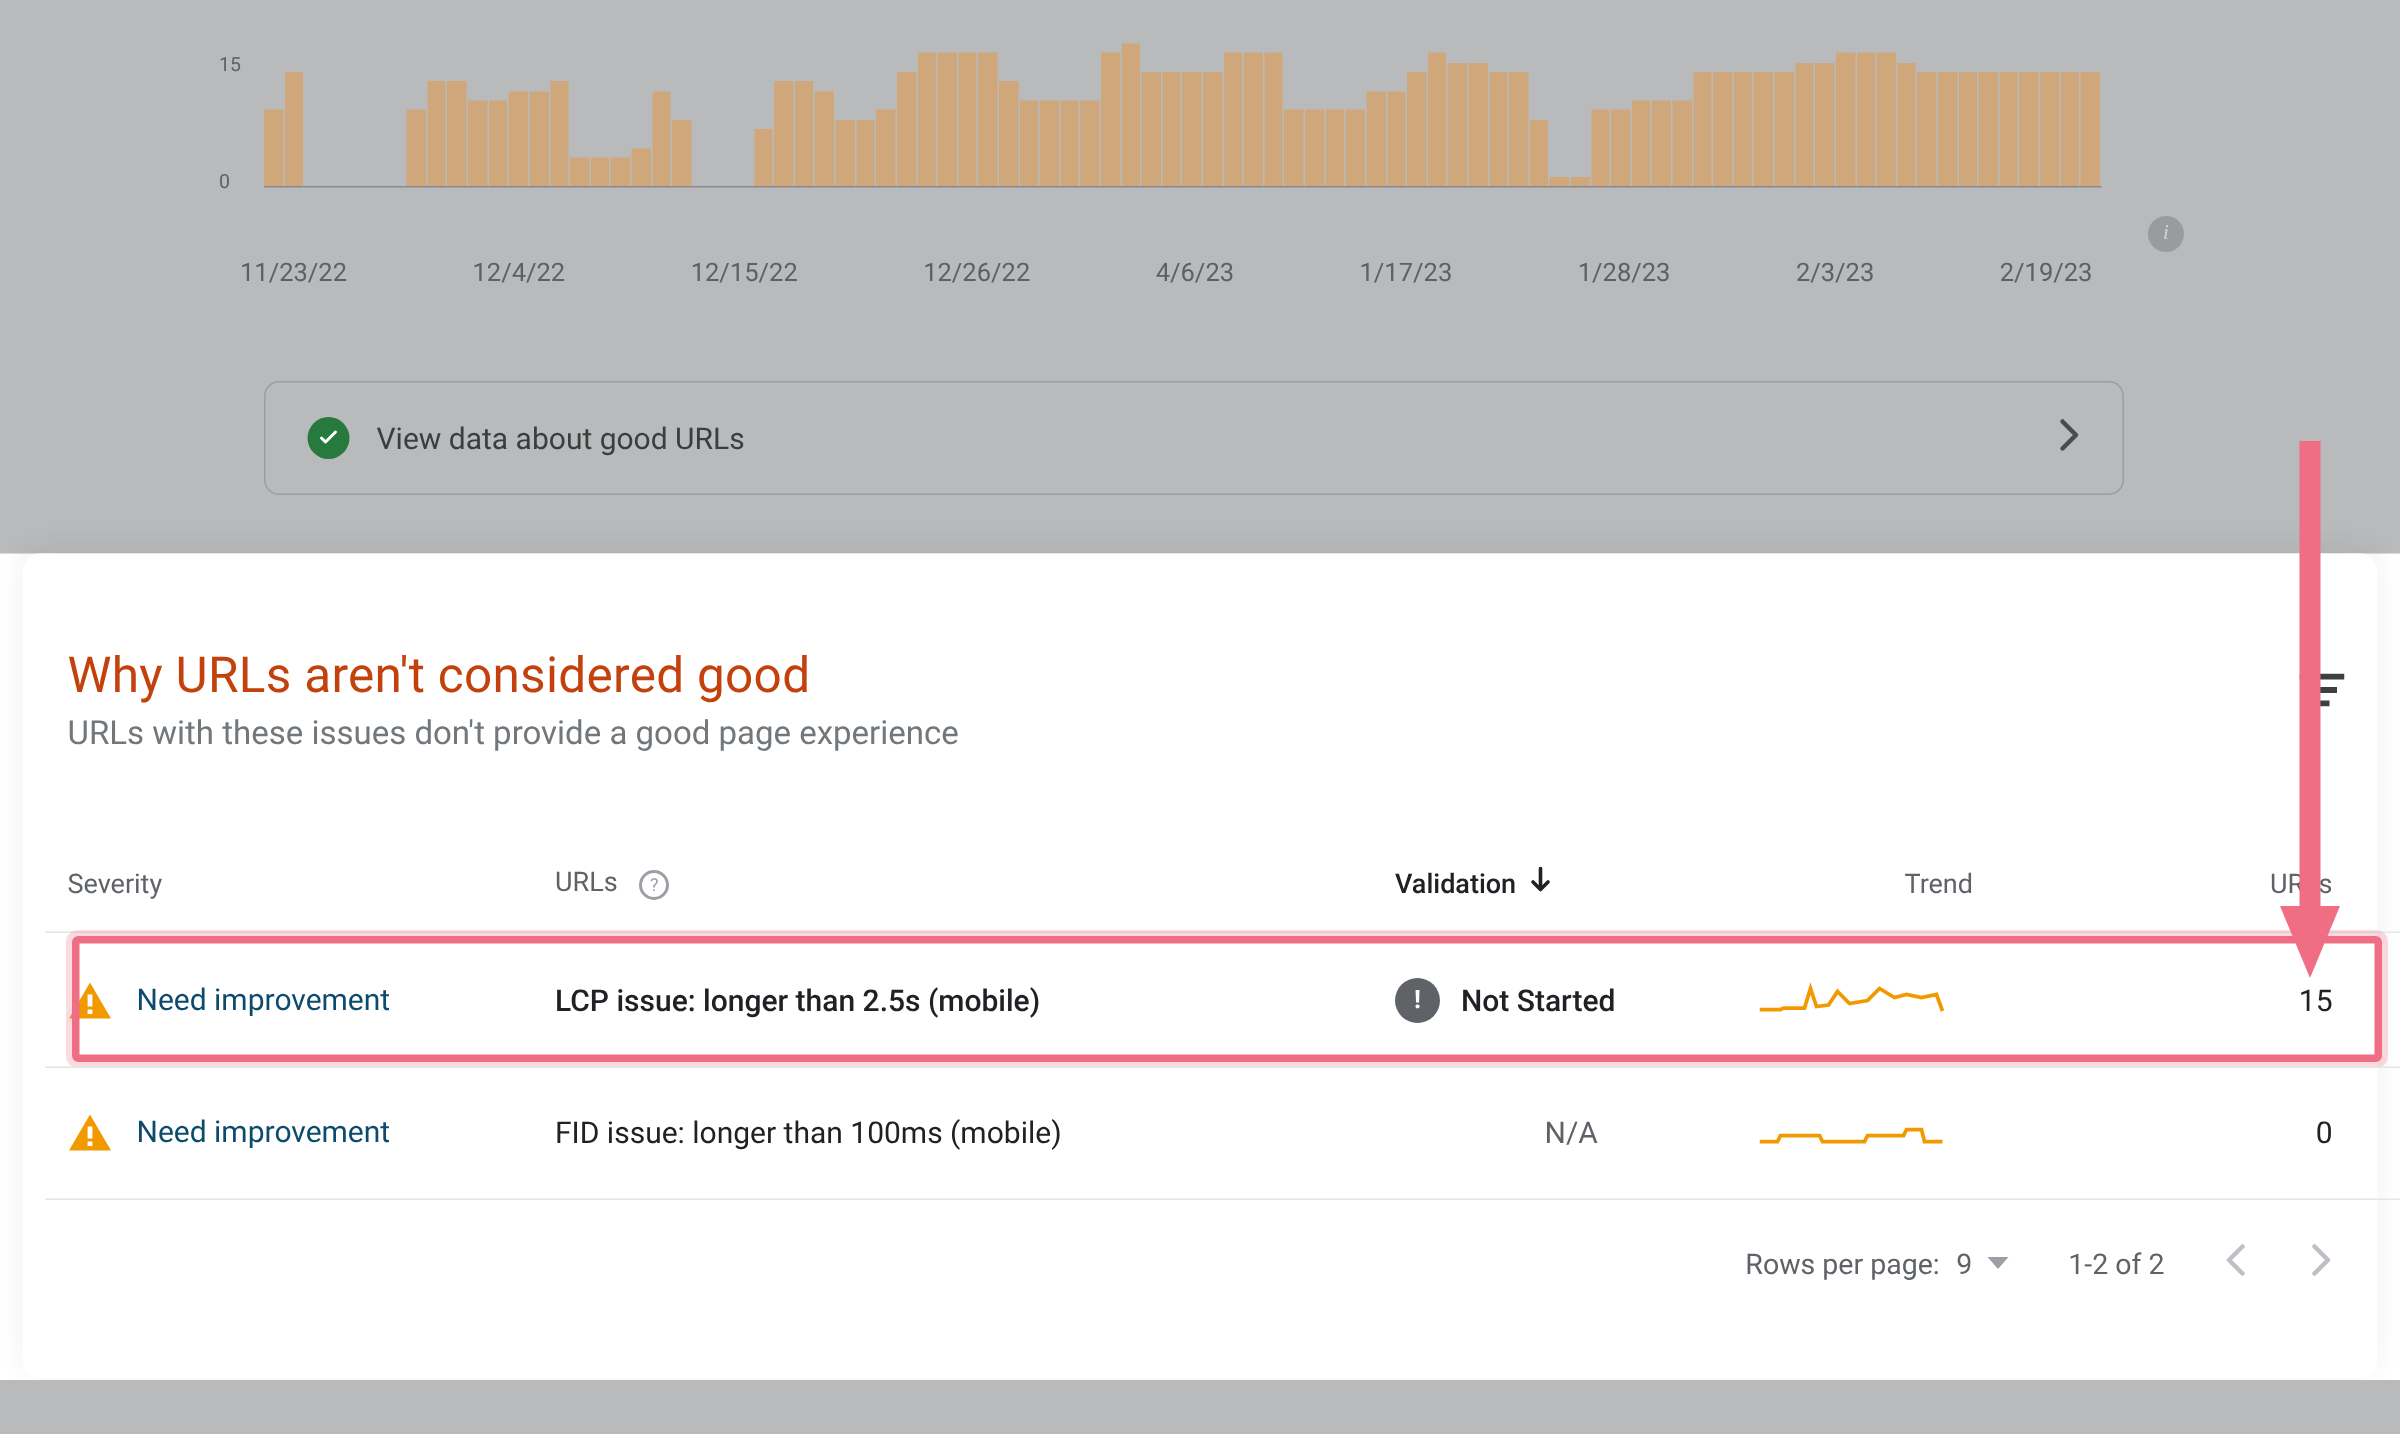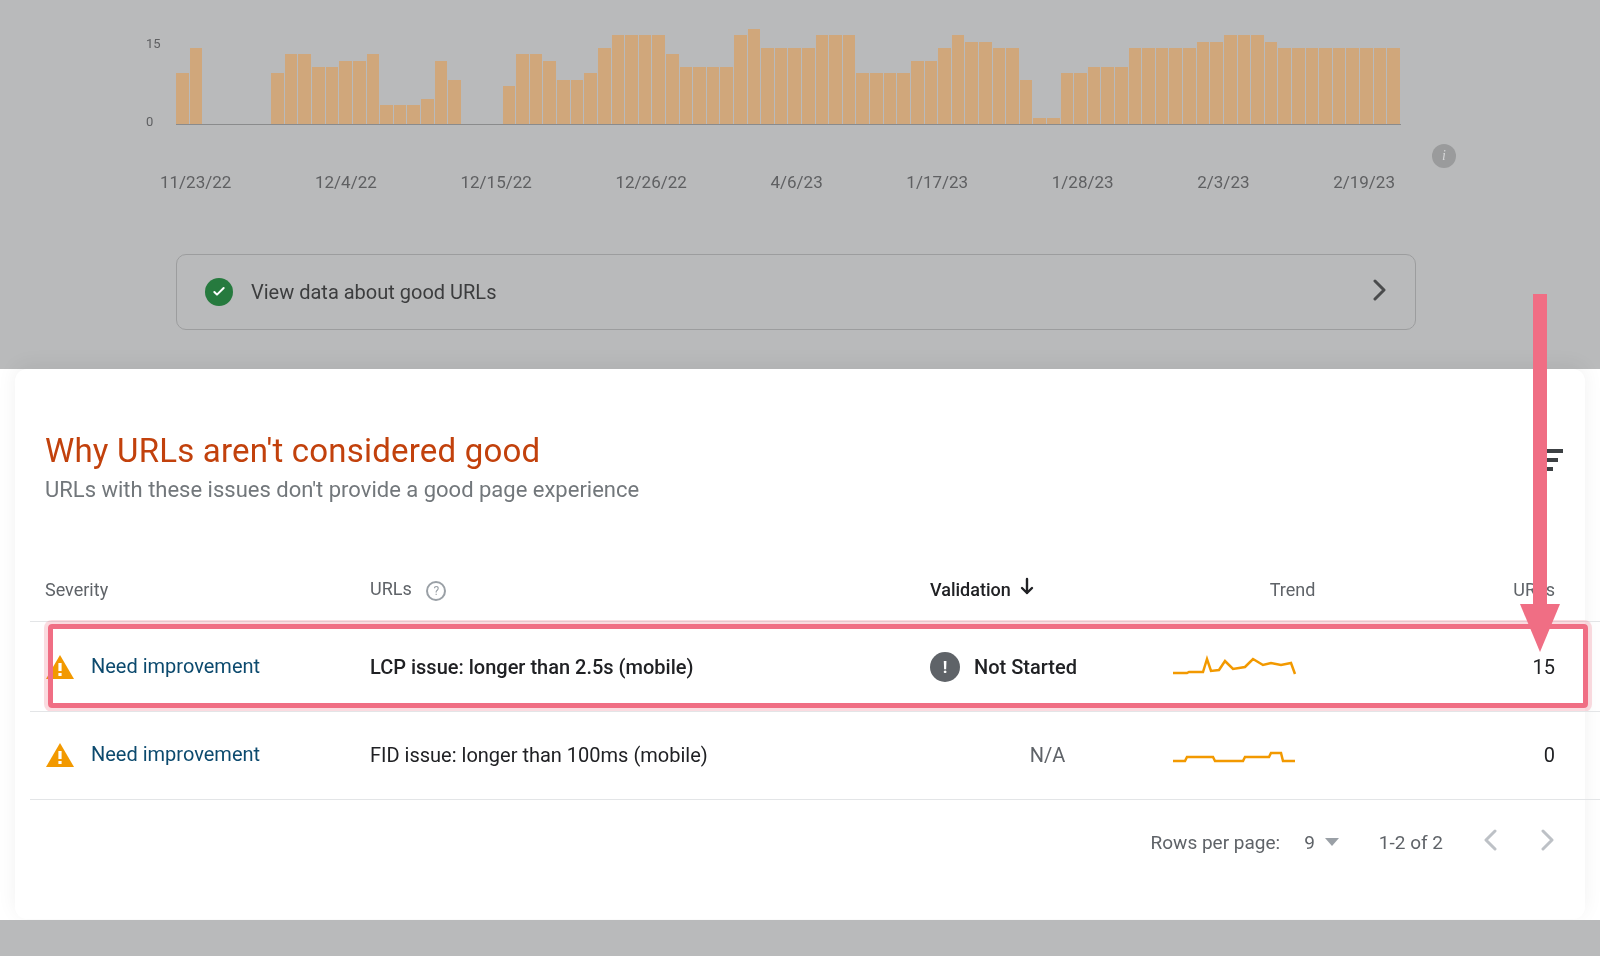--- a/index.html
+++ b/index.html
@@ -160,21 +160,21 @@
     pointer-events:none;
   }
 
   
   .pager {
     position:absolute; left:30px; width:1510px; height:70px;
     display:flex; align-items:center; justify-content:flex-end;
     gap: 40px;
     color:#5f6368; font-size:19px;
   }
-  .pager .rpp { display:flex; align-items:center; gap:24px; }
+  .pager .rpp { display:flex; align-items:center; gap:11px; }
   .pager .rpp-val { display:flex; align-items:center; gap:10px; color:#5f6368; }
   .pager .nav { display:flex; align-items:center; gap:44px; }
   .pager .nav span { color:#bdc1c6; }
   .pager .range { color:#5f6368; }
 
   .tri-down {
     width:0; height:0;
     border-left:7px solid transparent;
     border-right:7px solid transparent;
     border-top:8px solid #9aa0a6;

